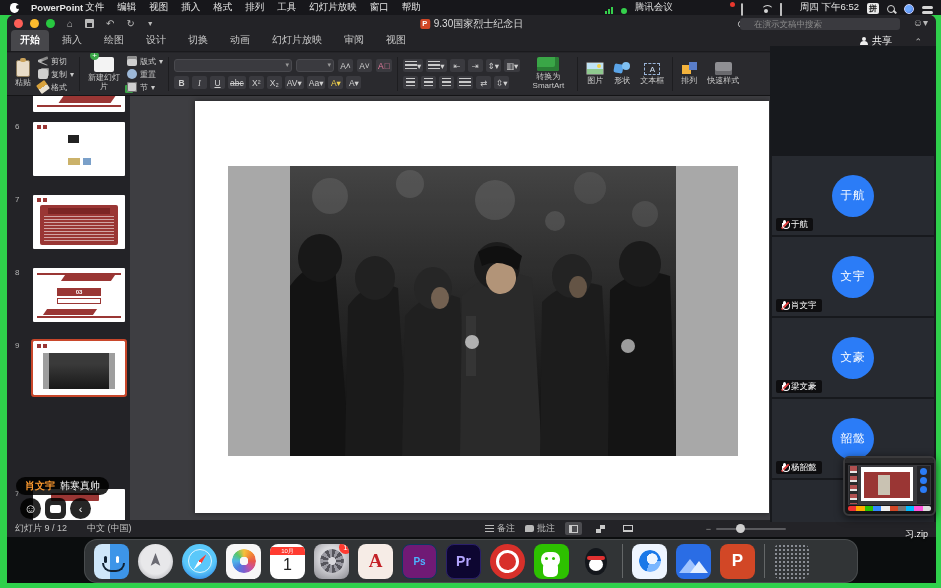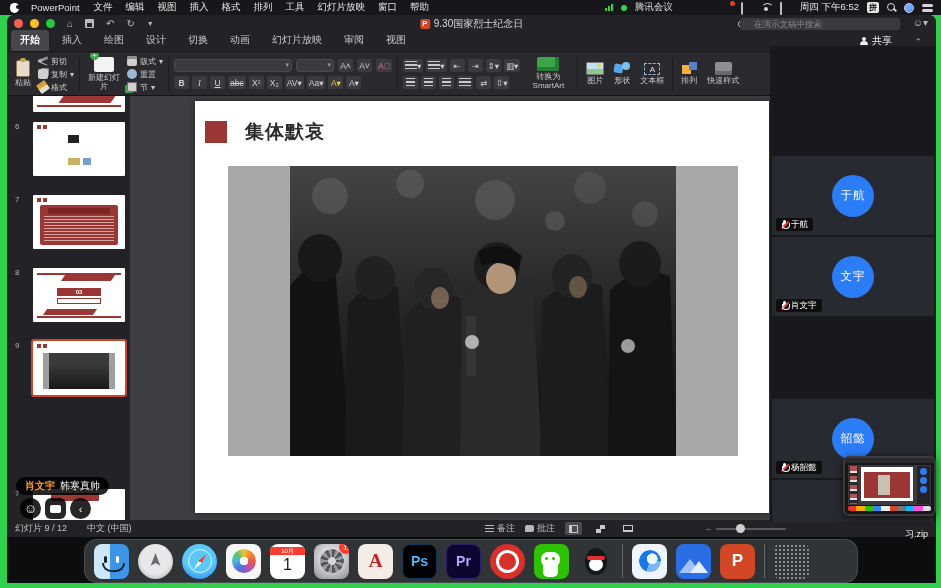--- a/index.html
+++ b/index.html
@@ -4,23 +4,23 @@
 <style>
   * { margin:0; padding:0; box-sizing:border-box; }
   html,body { width:941px; height:588px; overflow:hidden; }
   body { font-family:"Liberation Sans","DejaVu Sans",sans-serif; background:#2fd04b; position:relative; }
 
   
   .menubar { position:absolute; left:0; top:0; width:941px; height:15px; background:#17171b;
     display:flex; align-items:center; color:#e6e6e6; font-size:9.5px; z-index:60; }
   .menubar .apple { width:9px; height:10px; background:#fff; border-radius:45% 45% 48% 48%; margin:0 12px 0 10px; position:relative; }
   .menubar .apple::before { content:""; position:absolute; right:-1px; top:2px; width:4px; height:4px; background:#17171b; border-radius:50%; }
-  .menubar .appname { font-weight:normal; margin-right:14px; }
+  .menubar .appname { font-weight:bold; margin-right:2px; }
   .menubar .mitem { margin-right:13px; white-space:nowrap; }
-  .mb-right { margin-left:auto; display:flex; align-items:center; gap:8px; padding-right:8px; }
+  .mb-right { margin-left:auto; display:flex; align-items:flex-end; gap:8px; padding-right:8px; }
   .sigbars { display:flex; align-items:flex-end; gap:1px; }
   .sigbars i { width:2px; background:#35d04c; display:block; }
   .greendot { width:6px; height:6px; border-radius:50%; background:#35d04c; }
   .meetname { color:#ddd; }
   .sticon { width:12px; height:10px; position:relative; opacity:.9; }
   .bubble1 { background:#d8d8d8; border-radius:50% 50% 50% 0; width:10px; height:8px; }
   .penguin { background:#e8e8e8; border-radius:50% 50% 45% 45%; width:8px; height:10px; }
   .ctrl { background:#c9c9c9; border-radius:3px; width:11px; height:7px; margin-top:2px; }
   .reddot { position:absolute; right:-2px; top:-2px; width:5px; height:5px; background:#ff3b30; border-radius:50%; }
   .disp { border:1px solid #d0d0d0; width:11px; height:8px; border-radius:1px; margin-top:1px; }
@@ -223,21 +223,21 @@
     background:conic-gradient(#f5c13c,#f28a33,#e8564a,#c9519e,#7a5fd0,#4a7ede,#4fb6e8,#57c76a,#f5c13c);
     -webkit-mask:radial-gradient(circle,transparent 0 25%,#000 26%); mask:radial-gradient(circle,transparent 0 25%,#000 26%); }
   .d-cal { background:#fff; flex-direction:column; }
   .d-cal .cm { background:#ff3b30; color:#fff; font-size:6px; width:100%; text-align:center; line-height:8px; }
   .d-cal .cd { color:#222; font-size:16px; line-height:20px; font-weight:300; }
   .d-set { background:radial-gradient(circle at 50% 40%,#d8d8dc 0 40%,#8a8a90 100%); }
   .d-set::before{ content:""; width:24px; height:24px; border-radius:50%;
     background:repeating-conic-gradient(#55555c 0 20deg,#9a9aa2 20deg 40deg); -webkit-mask:radial-gradient(circle,transparent 0 22%,#000 23% 72%,transparent 73%); mask:radial-gradient(circle,transparent 0 22%,#000 23% 72%,transparent 73%); }
   .badge { position:absolute; right:-3px; top:-3px; min-width:13px; height:13px; background:#ff3b30; color:#fff; border-radius:7px; font-size:8px; line-height:13px; text-align:center; padding:0 2px; z-index:2; }
   .d-acad { background:#f6ece6; color:#c42127; font-weight:bold; font-size:19px; font-family:"Liberation Serif",serif; }
-  .d-ps { background:#000000; color:#4cb4ff; font-weight:bold; font-size:14px; border:1.5px solid #0b3a5c; }
+  .d-ps { background:#701a75; color:#4cb4ff; font-weight:bold; font-size:10px; border:1.5px solid #0b3a5c; }
   .d-pr { background:#0d0631; color:#b4a6ff; font-weight:bold; font-size:14px; border:1.5px solid #2a1f6a; }
   .d-music { background:#d8302a; border-radius:50%; }
   .d-music::before{ content:""; width:17px; height:17px; border:3px solid #fff; border-radius:50%; }
   .d-wechat { background:#2dc100; }
   .d-wechat::before{ content:""; width:19px; height:15px; background:#fff; border-radius:7px; position:absolute; left:7px; top:8px; }
   .d-wechat::after{ content:""; position:absolute; left:11px; top:13px; width:3px; height:3px; background:#2dc100; border-radius:50%; box-shadow:7px 0 0 #2dc100, 4px 11px 0 6px #fff; }
   .d-qq { background:transparent; }
   .d-qq .pg { width:22px; height:27px; background:#14171c; border-radius:50% 50% 46% 46%; position:relative; }
   .d-qq .pg::before{ content:""; position:absolute; left:4px; top:10px; width:14px; height:13px; background:#fff; border-radius:50%; }
   .d-qq .pg::after{ content:""; position:absolute; left:2px; top:8px; width:18px; height:4px; background:#e03131; border-radius:2px; }
@@ -509,24 +509,20 @@
         <span class="tnum">7</span>
         <div class="tframe" style="top:2px">
           <div class="rbox" style="left:18px; top:4px; width:48px; height:8px;"></div>
           <div class="rbox textlines" style="left:7px; top:16px; width:78px; height:36px;"></div>
         </div>
       </div>
     </div>
 
     <div class="canvas">
       <div class="slide">
-        <div class="slide-title-row">
-          <span class="tmark"></span>
-          <span class="slide-title">集体默哀</span>
-        </div>
         <div class="photo-band">
           <svg class="photo" viewBox="0 0 386 290" preserveAspectRatio="none">
             <defs>
               <linearGradient id="pbg" x1="0" y1="0" x2="0" y2="1">
                 <stop offset="0" stop-color="#4a4a4a"></stop>
                   <stop offset="0.45" stop-color="#2c2c2c"></stop>
                   <stop offset="1" stop-color="#101010"></stop>
               </linearGradient>
             </defs>
             <rect width="386" height="290" fill="url(#pbg)"></rect>
@@ -615,20 +611,29 @@
   <div class="tile" style="top:191px; height:79px">
     <span class="avatar">文宇</span>
     <div class="namechip">
       <span class="micw muted">
           <i></i>
         </span>
       <span>肖文宇</span>
     </div>
   </div>
 
+  <div class="tile" style="top:272px; height:79px">
+    <span class="avatar">文豪</span>
+    <div class="namechip">
+      <span class="micw muted">
+          <i></i>
+        </span>
+      <span>梁文豪</span>
+    </div>
+  </div>
 
   <div class="tile" style="top:353px; height:79px">
     <span class="avatar">韶懿</span>
     <div class="namechip">
       <span class="micw muted">
           <i></i>
         </span>
       <span>杨韶懿</span>
     </div>
   </div>

